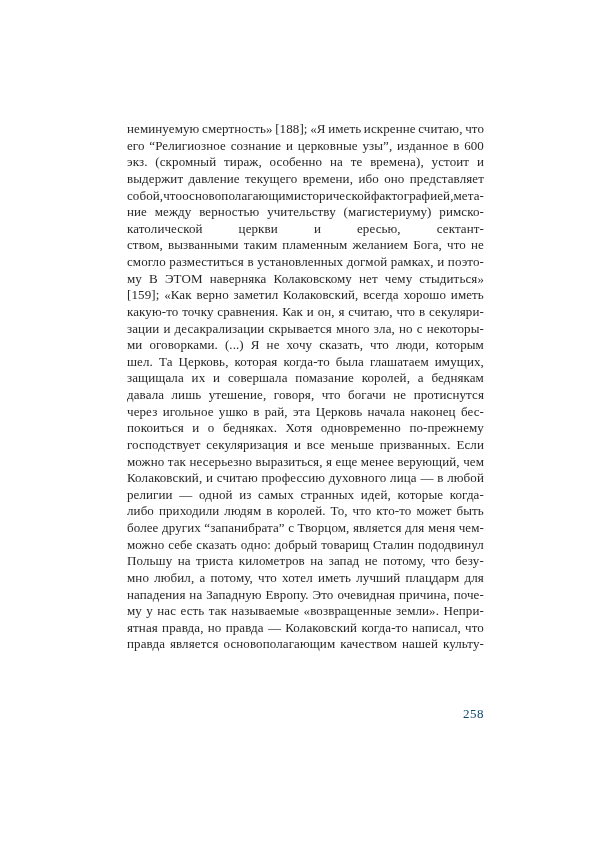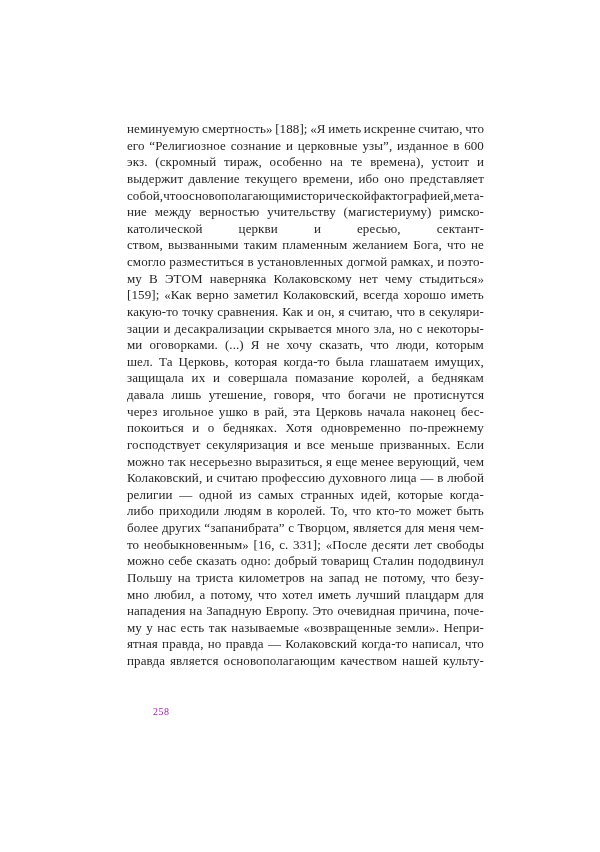--- a/index.html
+++ b/index.html
@@ -32,23 +32,23 @@
     white-space: pre;
     letter-spacing: 0.1px;
   }
   .line span { display: inline-block; }
   .page-number {
     position: absolute;
     top: 706px;
     left: 127px;
     width: 357px;
     padding-left: 26px;
-    text-align: left;
-    font-size: 10px;
-    color: #a21caf;
+    text-align: right;
+    font-size: 13px;
+    color: #0c4a6e;
     letter-spacing: 0.5px;
   }
 </style>
 </head>
 <body>
 
 <div class="book-page">
   <div class="text-block">
       <div class="line"><span>неминуемую</span><span>смертность»</span><span>[188];</span><span>«Я</span><span>иметь</span><span>искренне</span><span>считаю,</span><span>что</span></div>
       <div class="line"><span>его</span><span>“Религиозное</span><span>сознание</span><span>и</span><span>церковные</span><span>узы”,</span><span>изданное</span><span>в</span><span>600</span></div>
@@ -68,21 +68,20 @@
       <div class="line"><span>защищала</span><span>их</span><span>и</span><span>совершала</span><span>помазание</span><span>королей,</span><span>а</span><span>беднякам</span></div>
       <div class="line"><span>давала</span><span>лишь</span><span>утешение,</span><span>говоря,</span><span>что</span><span>богачи</span><span>не</span><span>протиснутся</span></div>
       <div class="line"><span>через</span><span>игольное</span><span>ушко</span><span>в</span><span>рай,</span><span>эта</span><span>Церковь</span><span>начала</span><span>наконец</span><span>бес-</span></div>
       <div class="line"><span>покоиться</span><span>и</span><span>о</span><span>бедняках.</span><span>Хотя</span><span>одновременно</span><span>по-прежнему</span></div>
       <div class="line"><span>господствует</span><span>секуляризация</span><span>и</span><span>все</span><span>меньше</span><span>призванных.</span><span>Если</span></div>
       <div class="line"><span>можно</span><span>так</span><span>несерьезно</span><span>выразиться,</span><span>я</span><span>еще</span><span>менее</span><span>верующий,</span><span>чем</span></div>
       <div class="line"><span>Колаковский,</span><span>и</span><span>считаю</span><span>профессию</span><span>духовного</span><span>лица</span><span>—</span><span>в</span><span>любой</span></div>
       <div class="line"><span>религии</span><span>—</span><span>одной</span><span>из</span><span>самых</span><span>странных</span><span>идей,</span><span>которые</span><span>когда-</span></div>
       <div class="line"><span>либо</span><span>приходили</span><span>людям</span><span>в</span><span>королей.</span><span>То,</span><span>что</span><span>кто-то</span><span>может</span><span>быть</span></div>
       <div class="line"><span>более</span><span>других</span><span>“запанибрата”</span><span>с</span><span>Творцом,</span><span>является</span><span>для</span><span>меня</span><span>чем-</span></div>
-      <div class="line"><span>то</span><span>необыкновенным»</span><span>[16,</span><span>с.</span><span>331];</span><span>«После</span><span>десяти</span><span>лет</span><span>свободы</span></div>
       <div class="line"><span>можно</span><span>себе</span><span>сказать</span><span>одно:</span><span>добрый</span><span>товарищ</span><span>Сталин</span><span>пододвинул</span></div>
       <div class="line"><span>Польшу</span><span>на</span><span>триста</span><span>километров</span><span>на</span><span>запад</span><span>не</span><span>потому,</span><span>что</span><span>безу-</span></div>
       <div class="line"><span>мно</span><span>любил,</span><span>а</span><span>потому,</span><span>что</span><span>хотел</span><span>иметь</span><span>лучший</span><span>плацдарм</span><span>для</span></div>
       <div class="line"><span>нападения</span><span>на</span><span>Западную</span><span>Европу.</span><span>Это</span><span>очевидная</span><span>причина,</span><span>поче-</span></div>
       <div class="line"><span>му</span><span>у</span><span>нас</span><span>есть</span><span>так</span><span>называемые</span><span>«возвращенные</span><span>земли».</span><span>Непри-</span></div>
       <div class="line"><span>ятная</span><span>правда,</span><span>но</span><span>правда</span><span>—</span><span>Колаковский</span><span>когда-то</span><span>написал,</span><span>что</span></div>
       <div class="line"><span>правда</span><span>является</span><span>основополагающим</span><span>качеством</span><span>нашей</span><span>культу-</span></div>
     </div>
   <div class="page-number">258</div>
 </div>

